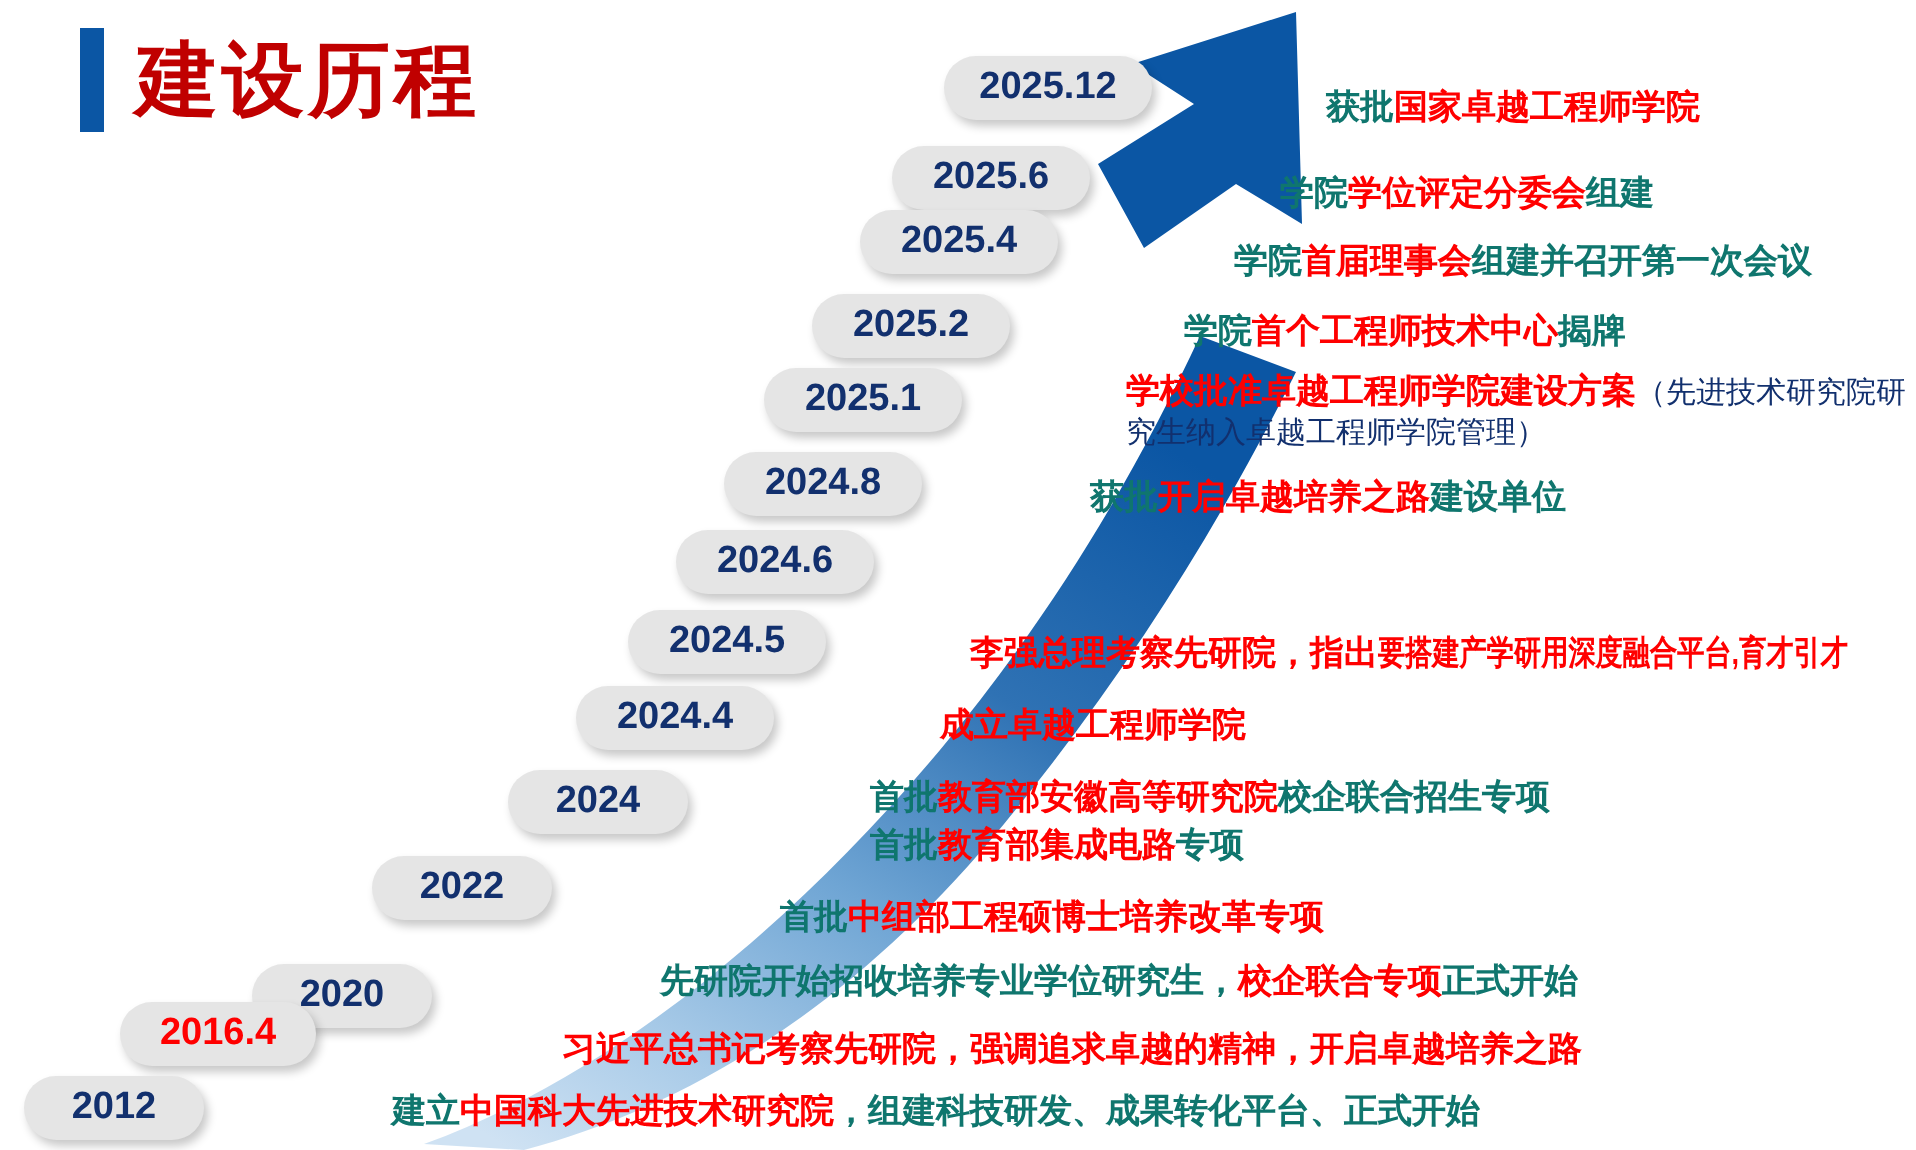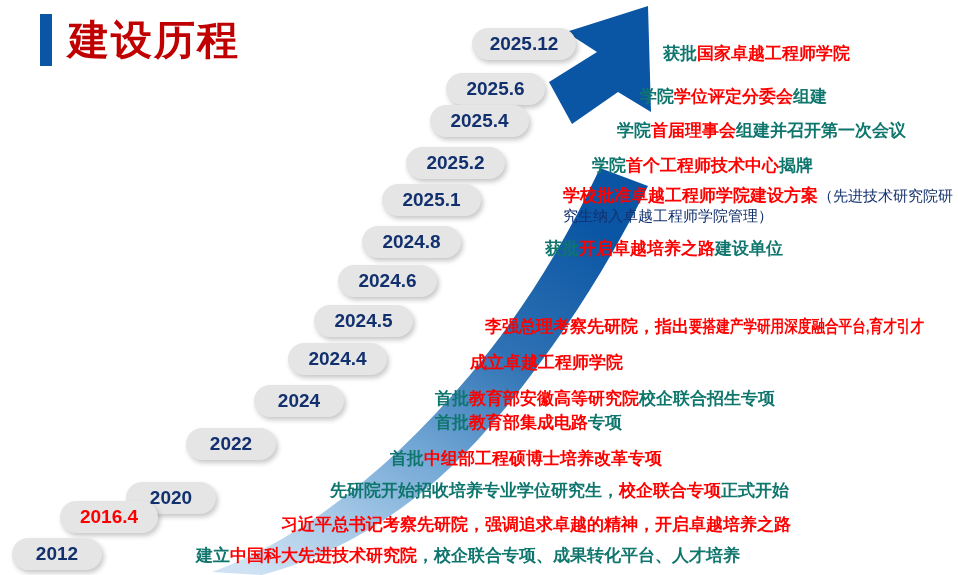--- a/index.html
+++ b/index.html
@@ -121,15 +121,15 @@
   <div class="event" id="e-2025-2" style="left:592px;top:156px;"><span class="nv">学院</span><span class="rd">首个工程师技术中心</span><span class="nv">揭牌</span></div>
   <div class="event two-line" id="e-2025-1" style="left:563px;top:186px;width:394px;"><span class="rd">学校批准卓越工程师学院建设方案</span><span class="paren">（先进技术研究院研究生纳入卓越工程师学院管理）</span></div>
   <div class="event" id="e-2024-8" style="left:545px;top:239px;"><span class="nv">获批</span><span class="rd">开启卓越培养之路</span><span class="nv">建设单位</span></div>
   <div class="event" id="e-2024-5" style="left:485px;top:317px;"><span class="rd">李强总理考察先研院，指出</span><span class="rd cond">要搭建产学研用深度融合平台,育才引才</span></div>
   <div class="event" id="e-2024-4" style="left:470px;top:353px;"><span class="rd">成立卓越工程师学院</span></div>
   <div class="event" id="e-2024-a" style="left:435px;top:389px;"><span class="nv">首批</span><span class="rd">教育部安徽高等研究院</span><span class="nv">校企联合招生专项</span></div>
   <div class="event" id="e-2024-b" style="left:435px;top:413px;"><span class="nv">首批</span><span class="rd">教育部集成电路</span><span class="nv">专项</span></div>
   <div class="event" id="e-2022" style="left:390px;top:449px;"><span class="nv">首批</span><span class="rd">中组部工程硕博士培养改革专项</span></div>
   <div class="event" id="e-2020" style="left:330px;top:481px;"><span class="nv">先研院开始招收培养专业学位研究生，</span><span class="rd">校企联合专项</span><span class="nv">正式开始</span></div>
   <div class="event" id="e-2016-4" style="left:281px;top:515px;"><span class="rd">习近平总书记考察先研院，强调追求卓越的精神，开启卓越培养之路</span></div>
-  <div class="event" id="e-2012" style="left:196px;top:546px;"><span class="nv">建立</span><span class="rd">中国科大先进技术研究院</span><span class="nv">，校企联合专项、成果转化平台、人才培养</span></div>
+  <div class="event" id="e-2012" style="left:196px;top:546px;"><span class="nv">建立</span><span class="rd">中国科大先进技术研究院</span><span class="nv">，组建科技研发、成果转化平台、正式开始</span></div>
 
 </div>
 
 </body></html>

